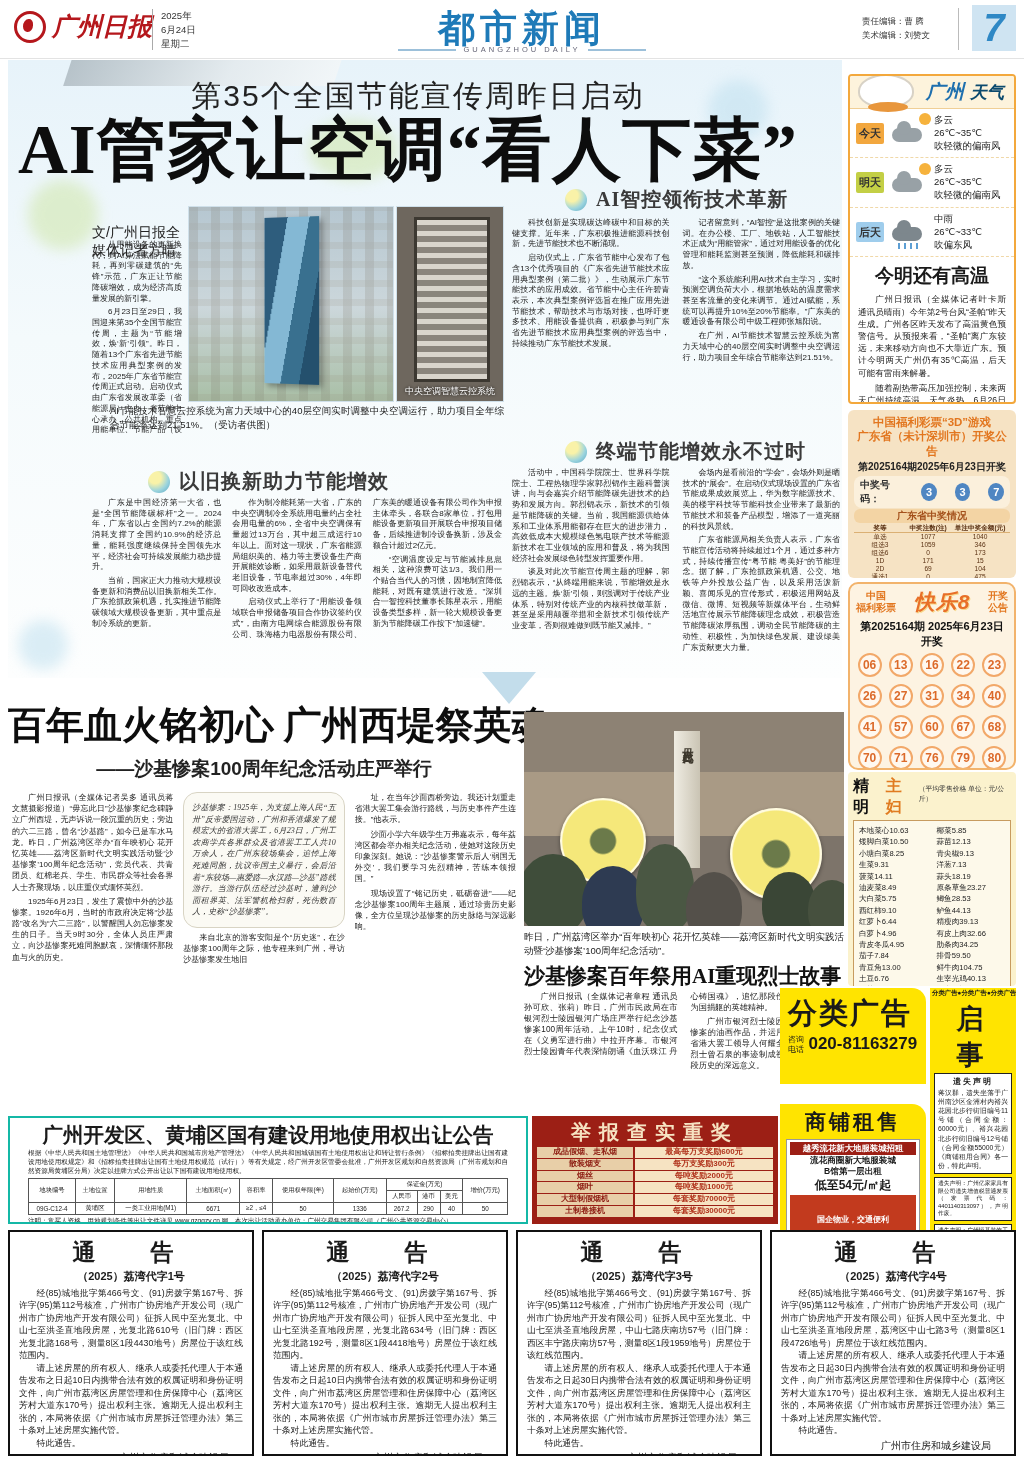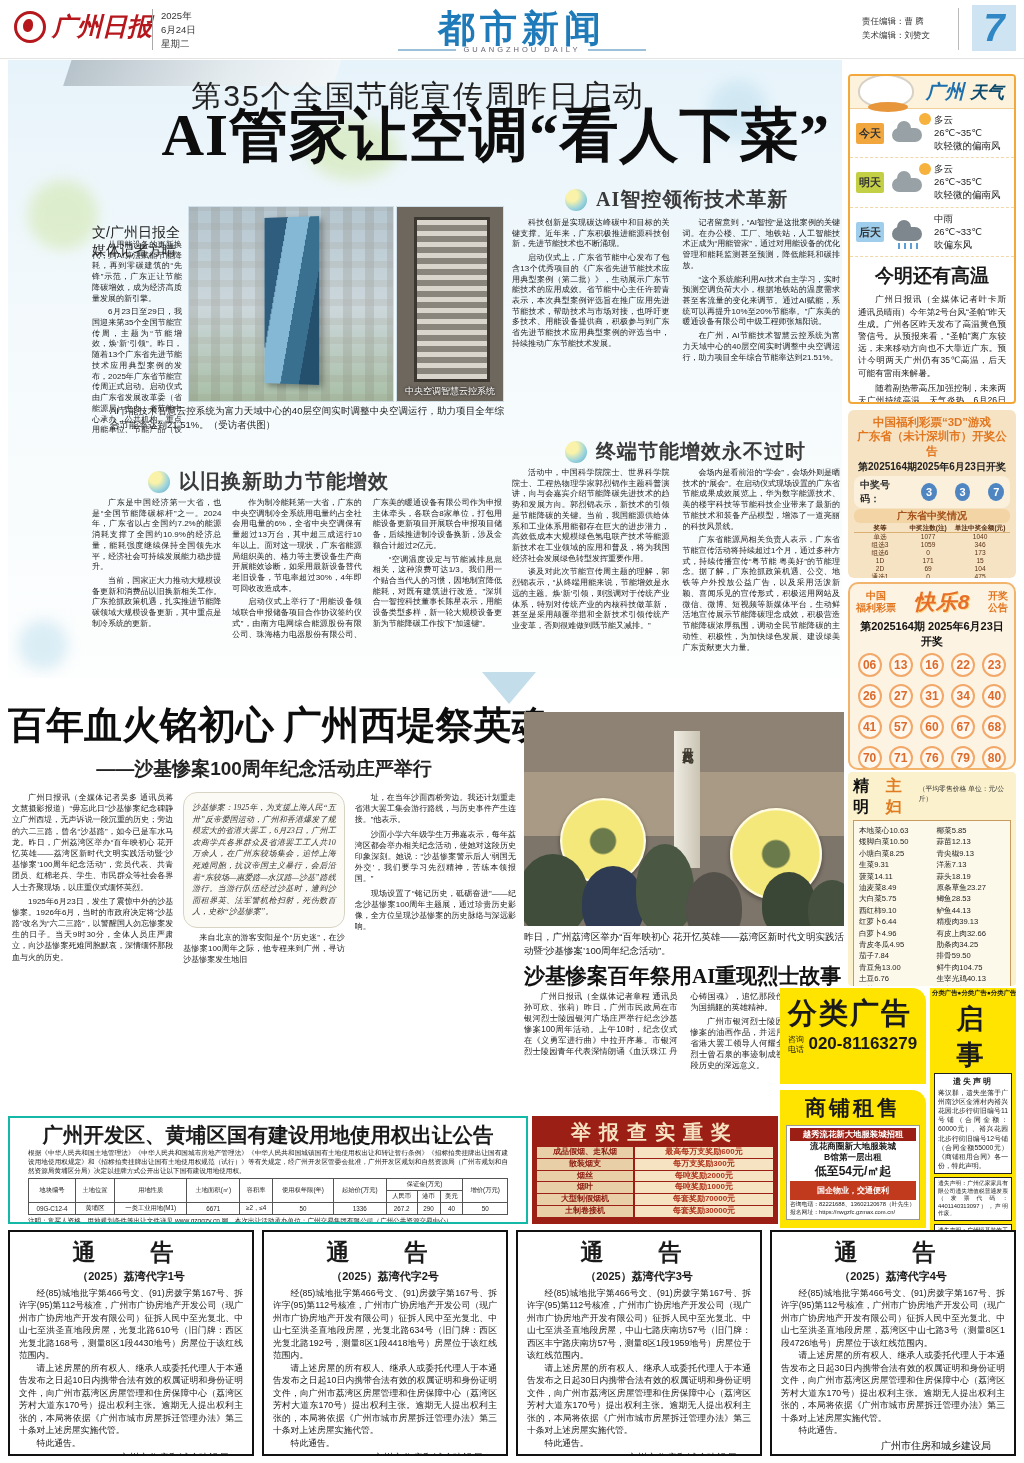--- a/index.html
+++ b/index.html
@@ -23,21 +23,21 @@
   .pagenum{left:972px;top:5px;width:44px;height:46px;background:#cfe4f2;color:#2f88c5;font-size:38px;
            font-weight:bold;font-style:italic;text-align:center;line-height:46px}
   .vline{left:958px;top:8px;width:0;height:42px;border-left:1px solid #bbb}
   
   .mainbg{left:8px;top:60px;width:834px;height:618px;
           background:linear-gradient(180deg,#e7f3fa 0%,#f4fafc 45%,#fdfefe 100%);overflow:hidden}
   .leaf{position:absolute;border-radius:50%;background:#cfe6a8;filter:blur(7px);opacity:.55}
   .deco-laptop{position:absolute;left:60px;top:-4px;width:270px;height:30px;
                background:linear-gradient(100deg,#aab6bd,#e3e9ec 60%,#f4f7f8);transform:skewX(-18deg);opacity:.8}
   .kicker{left:28px;top:76px;width:780px;text-align:center;font-size:30px;font-weight:normal;color:#222;letter-spacing:2px}
-  .headline{left:18px;top:96px;width:812px;text-align:right;font-size:59px;font-weight:900;color:#0d0d0d;
+  .headline{left:18px;top:104px;width:812px;text-align:left;font-size:69px;font-weight:900;color:#0d0d0d;
             letter-spacing:1px;font-family:"Liberation Serif",serif;white-space:nowrap}
   .sec-label{display:flex;align-items:center;gap:9px;font-size:20px;font-weight:bold;color:#3a3a3a;
              font-family:"Liberation Serif",serif;letter-spacing:1px}
   .dot{width:22px;height:22px;border-radius:50%;flex:0 0 22px;
        background:radial-gradient(circle at 32% 30%,#f9f2a8 0 28%,#9bd4de 62%,#58a5c0)}
   .body-col{font-size:8px;line-height:1.34;color:#222;overflow:hidden}
   .cols2{column-count:2;column-gap:13px}
   .cols3{column-count:3;column-gap:11px}
   .byline{font-size:14px;font-weight:normal;color:#222}
   
@@ -126,27 +126,27 @@
   .pzh .c{font-size:6.8px;color:#333}
   .pzbox{background:#fdf9ea;border:1px solid #c79b5f;margin-top:2px;padding:4px 5px;column-count:2;column-gap:9px}
   .pitem{display:flex;font-size:7.6px;line-height:1.5;color:#222;break-inside:avoid}
   
   .yellow{background:#ffe400}
   .cad{left:780px;top:988px;width:146px;height:236px}
   .cad1{height:96px;border-radius:0 14px 0 0;padding:6px 8px;box-sizing:border-box}
   .cad1 .big{font-size:29px;font-weight:900;letter-spacing:2px}
   .cad1 .ph-l{font-size:8px;line-height:1.2;display:inline-block;vertical-align:middle}
   .cad1 .ph{font-size:17px;font-weight:900}
-  .cad2{margin-top:6px;height:138px;border-radius:0 14px 0 0;padding:4px 6px;box-sizing:border-box;overflow:hidden}
+  .cad2{margin-top:20px;height:138px;border-radius:0 14px 0 0;padding:4px 6px;box-sizing:border-box;overflow:hidden}
   .cad2 .t{font-size:21px;font-weight:900;text-align:center;letter-spacing:3px}
   .shopad{background:#fff;border:1px solid #999;margin-top:3px;padding:2px 3px;text-align:center}
   .shopad .r1{background:#9c1f15;color:#fff;font-size:8.4px;font-weight:bold;padding:1px 0}
   .shopad .r2{font-size:8.6px;font-weight:bold;line-height:1.3}
   .shopad .r3{font-size:12px;font-weight:900}
-  .shopad .r4{background:#c23a1e;color:#fff;font-size:8px;font-weight:bold;padding:4px 0;margin:1px 0}
+  .shopad .r4{background:#c23a1e;color:#fff;font-size:8px;font-weight:bold;padding:19px 0;margin:1px 0}
   .shopad .r5{font-size:5.8px;line-height:1.35;text-align:left}
   .qishi{left:930px;top:988px;width:86px;height:236px}
   .strip{font-size:6.4px;font-weight:bold;white-space:nowrap;overflow:hidden;padding:1px 2px}
   .qbox{padding:2px 4px 4px;box-sizing:border-box}
   .qbox .t{font-size:27px;font-weight:900;text-align:center;letter-spacing:6px}
   .qinner{background:#fff;border:1px solid #222;padding:3px;font-size:6.8px;line-height:1.35;text-align:justify}
   .qinner .tt{text-align:center;font-weight:bold;font-size:8px;letter-spacing:2px}
   .qsmall{background:#fff;border:1px solid #222;margin-top:3px;padding:2px 3px;font-size:5.8px;line-height:1.3;text-align:justify}
   
   .land{left:8px;top:1116px;width:520px;height:108px;border:2px solid #14b8a6;box-sizing:border-box;padding:3px 18px;overflow:hidden}

